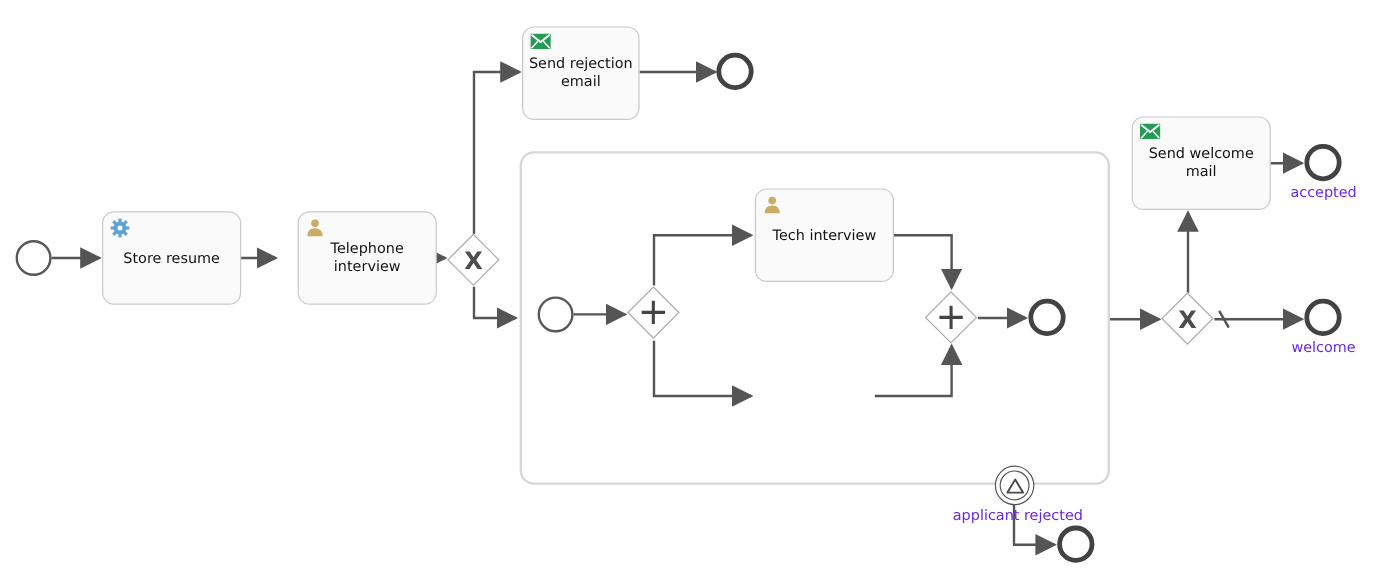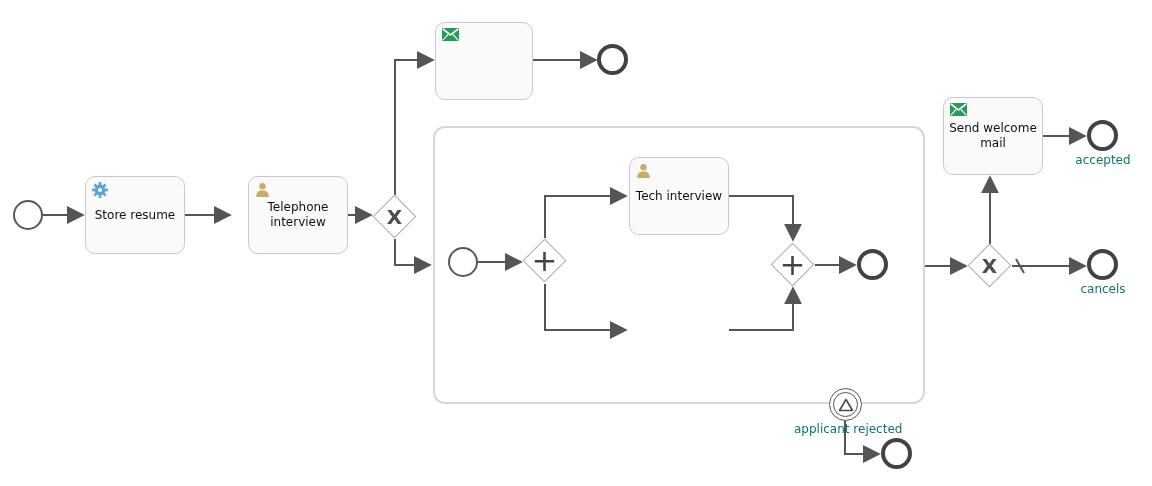--- a/index.html
+++ b/index.html
@@ -11,21 +11,21 @@
   .subprocess{
     position:absolute;left:433px;top:126px;width:492px;height:278px;
     border:2px solid #d7d7d7;border-radius:12px;background:#ffffff;box-sizing:border-box;z-index:1;
   }
   
   .edges{position:absolute;left:0;top:0;z-index:2;}
   .edges polyline,.edges line{stroke:#555;stroke-width:2;fill:none;}
   
   .node{position:absolute;z-index:3;}
   .task{
-    width:100px;height:78px;background:#fafafa;border:1.5px solid #c9c9c9;border-radius:10px;
+    width:116px;height:78px;background:#fafafa;border:1.5px solid #c9c9c9;border-radius:10px;
     box-sizing:border-box;display:flex;align-items:center;justify-content:center;
     text-align:center;font-size:12px;line-height:1.25;color:#111;padding:2px 3px;
   }
   .task .task-icon{position:absolute;left:6px;top:5px;}
   .event{box-sizing:border-box;border-radius:50%;background:#fff;}
   .event.start{width:30px;height:30px;border:2px solid #585858;}
   .event.end{width:31px;height:31px;border:4px solid #424242;}
   .boundary-outer{
     width:33px;height:33px;border:1.5px solid #555;border-radius:50%;background:#fff;
     box-sizing:border-box;display:flex;align-items:center;justify-content:center;
@@ -38,21 +38,21 @@
     position:absolute;width:31px;height:31px;background:#fff;border:1.5px solid #ababab;
     box-sizing:border-box;transform:rotate(45deg);z-index:3;
   }
   .gateway-marker{
     position:absolute;width:31px;height:31px;z-index:4;display:flex;
     align-items:center;justify-content:center;
   }
   .gateway-marker.x{font-size:20px;font-weight:bold;color:#4d4d4d;padding-bottom:1px;}
   .gateway-marker.plus{font-size:31px;font-weight:500;color:#444;line-height:1;padding-bottom:3px;}
   .ext-label{
-    position:absolute;font-size:12px;color:#0f766e;text-align:center;white-space:nowrap;z-index:4;
+    position:absolute;font-size:12px;color:#6d28d9;text-align:center;white-space:nowrap;z-index:4;
   }
 </style>
 </head>
 <body>
 
 <div class="canvas">
 
   <div class="subprocess"></div>
 
   <svg class="edges" width="1152" height="486">
@@ -111,20 +111,21 @@
   <div class="gateway-marker x" style="left:379px;top:201px;">X</div>
 
   <div class="node task" style="left:435px;top:22px;width:98px;">
     <svg class="task-icon" width="17" height="13" viewBox="0 0 17 13">
       <g fill="#259b55">
         <rect width="17" height="13" rx="1"></rect>
       </g>
       <path d="M0.9 1 L8.5 7 L16.1 1" stroke="#fff" stroke-width="1.6" fill="none"></path>
       <path d="M0.9 12.2 L6.2 6.4 M16.1 12.2 L10.8 6.4" stroke="#fff" stroke-width="1.2" fill="none"></path>
     </svg>
+    <span>Send rejection email</span>
   </div>
 
   <div class="node event end" style="left:597px;top:44px;"></div>
 
   <div class="node event start" style="left:448px;top:247px;"></div>
 
   <div class="gateway-shape" style="left:529px;top:245px;"></div>
   <div class="gateway-marker plus" style="left:529px;top:245px;">+</div>
 
   <div class="node task" style="left:629px;top:157px;">
@@ -165,15 +166,15 @@
       <path d="M0.9 1 L8.5 7 L16.1 1" stroke="#fff" stroke-width="1.6" fill="none"></path>
       <path d="M0.9 12.2 L6.2 6.4 M16.1 12.2 L10.8 6.4" stroke="#fff" stroke-width="1.2" fill="none"></path>
     </svg>
     <span>Send welcome mail</span>
   </div>
 
   <div class="node event end" style="left:1087px;top:120px;"></div>
   <div class="ext-label" style="left:1063px;top:153px;width:80px;">accepted</div>
 
   <div class="node event end" style="left:1087px;top:249px;"></div>
-  <div class="ext-label" style="left:1063px;top:282px;width:80px;">cancels</div>
+  <div class="ext-label" style="left:1063px;top:282px;width:80px;">welcome</div>
 
 </div>
 
 </body></html>

